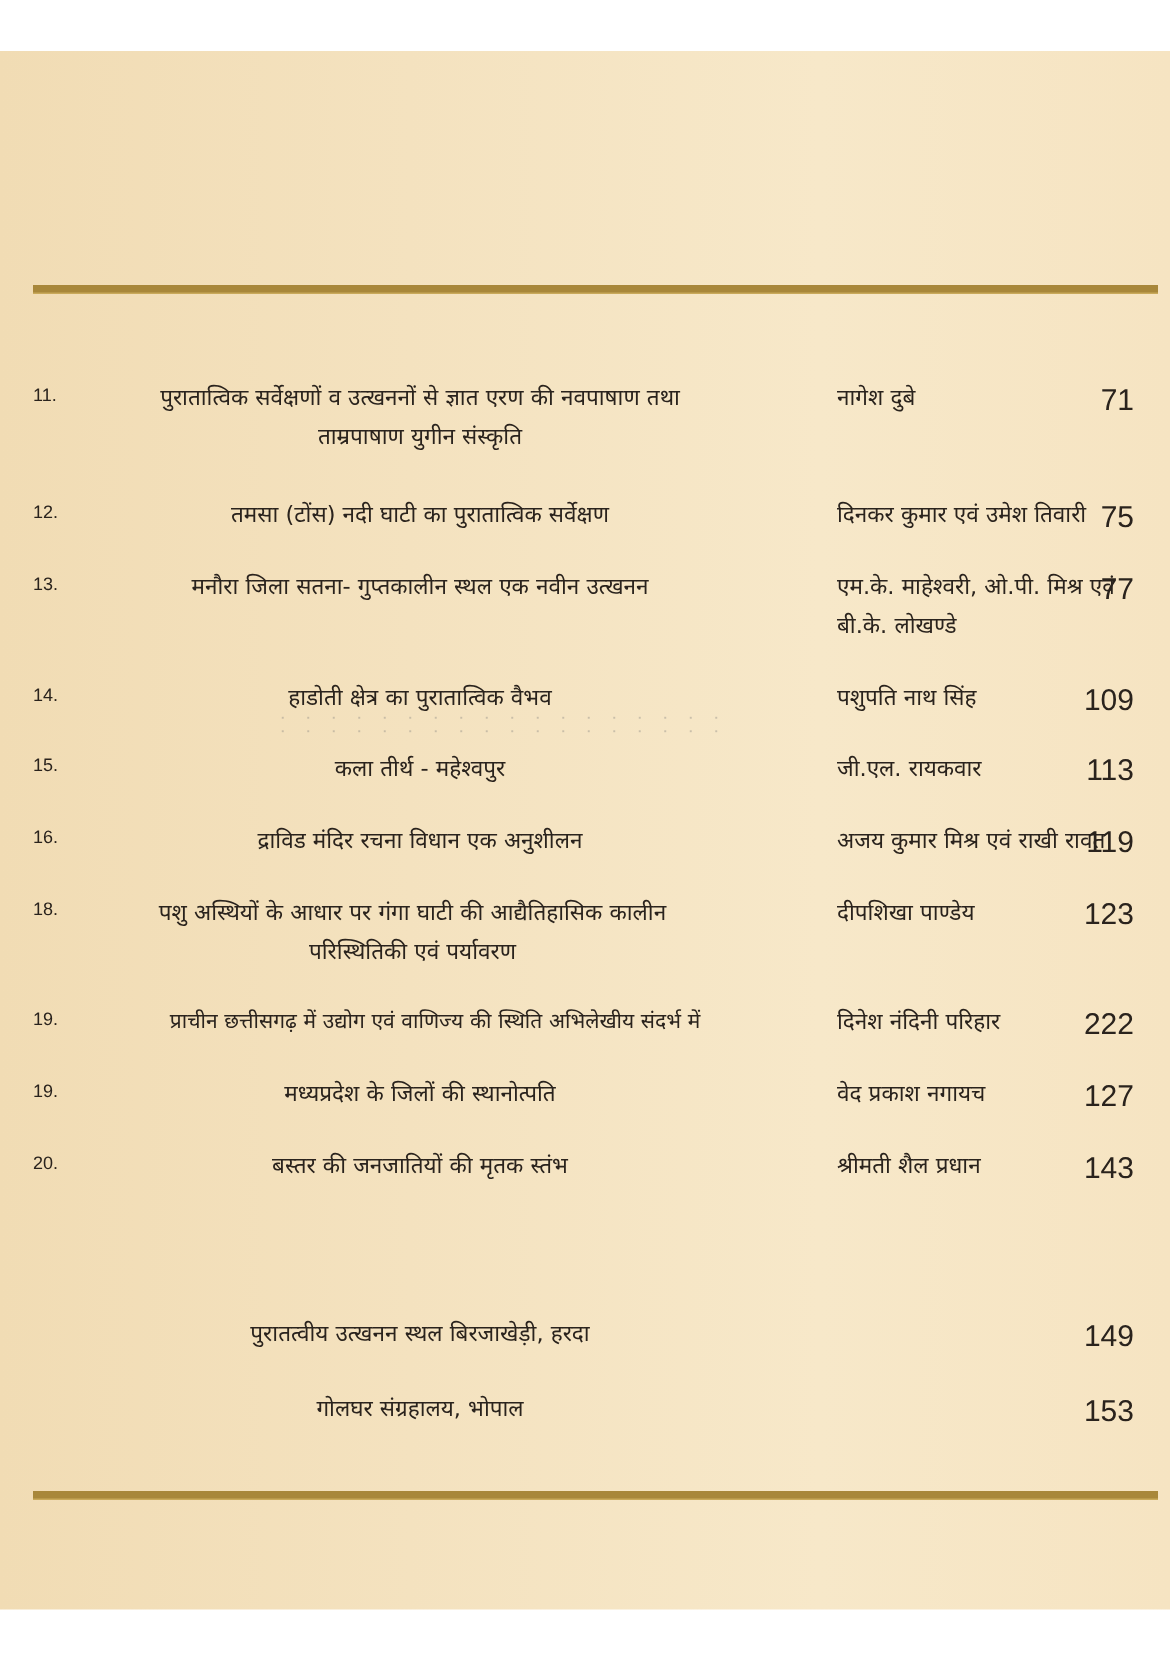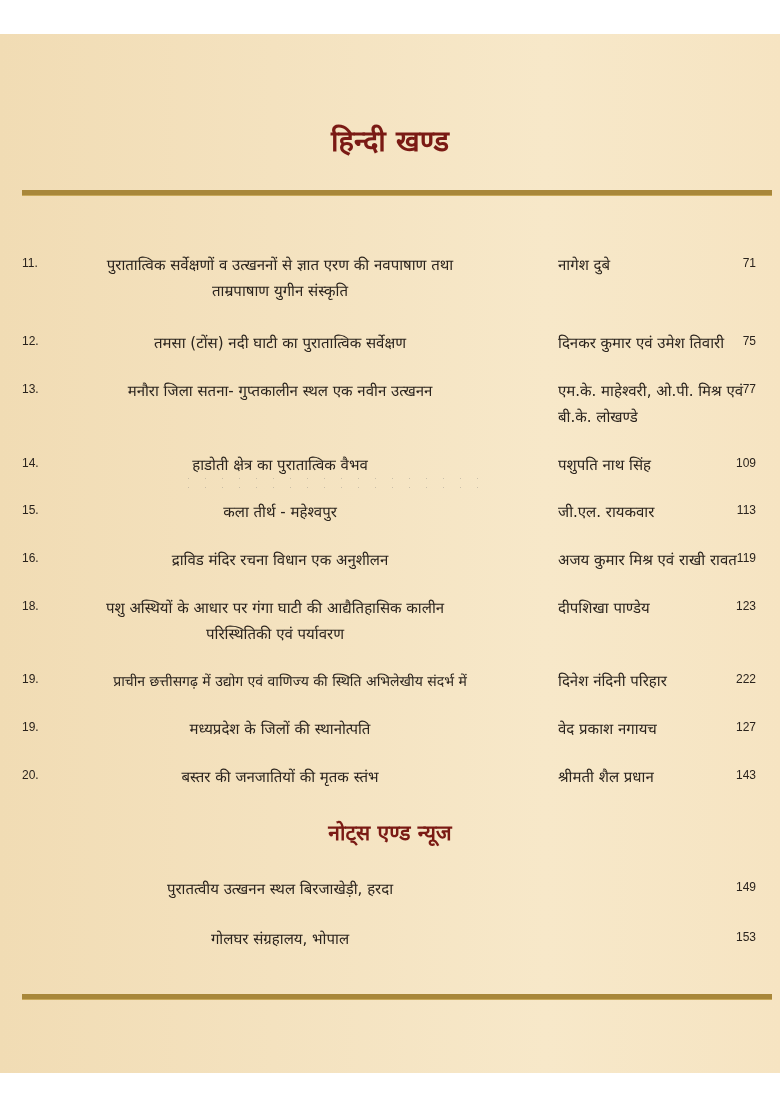--- a/index.html
+++ b/index.html
@@ -20,33 +20,32 @@
   .rule {
     position: absolute; left: 22px; width: 750px; height: 5px;
     background: #a8873a; box-shadow: 0 1px 0 #c9a95a;
   }
   .rule-top { top: 156px; }
   .rule-bottom { top: 960px; }
   .entry { position: absolute; left: 0; width: 780px; color: #2a231d; font-size: 15px; }
   .entry .num { position: absolute; left: 22px; top: 0; font-family: "Liberation Sans", sans-serif; font-size: 12px; }
   .entry .title { position: absolute; left: 80px; top: 0; width: 400px; line-height: 26px; margin-top: -4px; text-align: center; }
   .entry .author { position: absolute; left: 526px; top: 0; width: 210px; line-height: 26px; margin-top: -4px; margin-left: 32px; }
-  .entry .pg { position: absolute; right: 24px; top: 0; font-family: "Liberation Sans", sans-serif; font-size: 12px; text-align: right; }
+  .entry .pg { position: absolute; right: 24px; top: 0; font-family: "Liberation Sans", sans-serif; font-size: 20px; text-align: right; }
   .entry.bold .num, .entry.bold .title { font-weight: normal; }
   .speckle {
     position: absolute; left: 180px; top: 440px; width: 300px; height: 20px;
     background-image: radial-gradient(#777 0.8px, transparent 1px);
     background-size: 17px 9px; opacity: 0.35;
   }
 </style>
 </head>
 <body>
 
 <div class="page">
-  <div class="heading main-heading">हिन्दी खण्ड</div>
   <div class="rule rule-top"></div>
 
   <div class="entry" style="top:222px">
     <span class="num">11.</span>
     <span class="title">पुरातात्विक सर्वेक्षणों व उत्खननों से ज्ञात एरण की नवपाषाण तथा ताम्रपाषाण युगीन संस्कृति</span>
     <span class="author">नागेश दुबे</span>
     <span class="pg">71</span>
   </div>
   <div class="entry" style="top:300px">
     <span class="num">12.</span>
@@ -97,21 +96,20 @@
     <span class="author">वेद प्रकाश नगायच</span>
     <span class="pg">127</span>
   </div>
   <div class="entry" style="top:734px">
     <span class="num">20.</span>
     <span class="title">बस्तर की जनजातियों की मृतक स्तंभ</span>
     <span class="author">श्रीमती शैल प्रधान</span>
     <span class="pg">143</span>
   </div>
 
-  <div class="heading sub-heading">नोट्स एण्ड न्यूज</div>
 
   <div class="entry" style="top:846px">
     <span class="title">पुरातत्वीय उत्खनन स्थल बिरजाखेड़ी, हरदा</span>
     <span class="pg">149</span>
   </div>
   <div class="entry" style="top:896px">
     <span class="title">गोलघर संग्रहालय, भोपाल</span>
     <span class="pg">153</span>
   </div>
 

